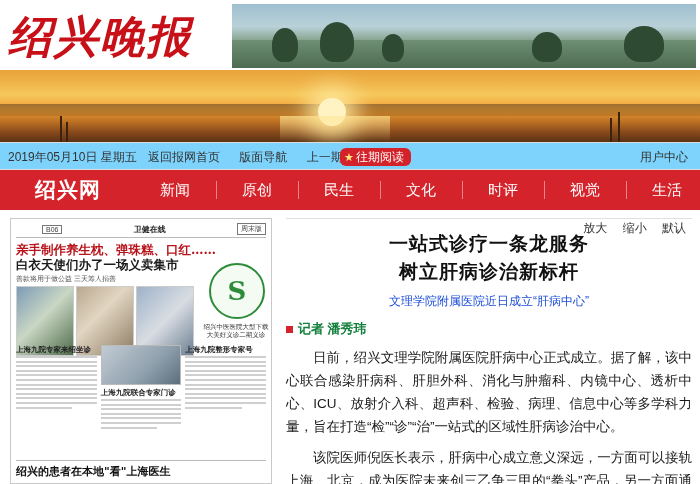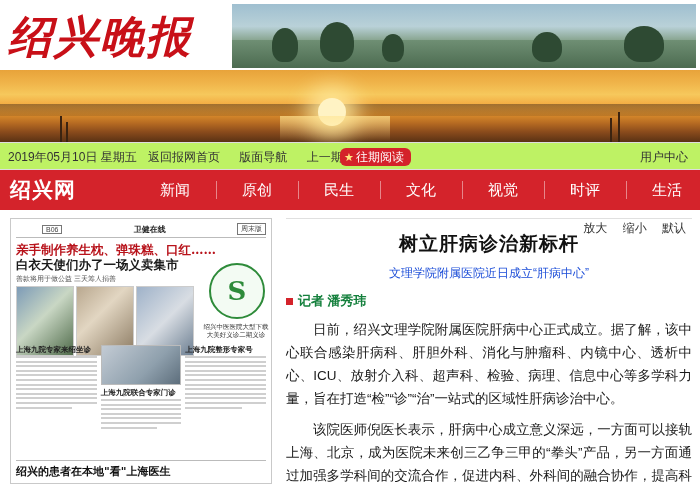--- a/index.html
+++ b/index.html
@@ -87,21 +87,21 @@
   .sunset .reed {
     position: absolute; bottom: 0; background: #3b2310; width: 2px;
   }
 
   
   .infobar {
     position: relative;
     height: 28px;
     border-top: 1px solid #ddd;
     border-bottom: 1px solid #ddd;
-    background: #bef264;
+    background: #7dd3fc;
     font-size: 12px;
     color: #333;
     line-height: 28px;
   }
   .infobar .date { position: absolute; left: 8px; top: 0; color: #333; }
   .infobar .links { position: absolute; left: 148px; top: 0; white-space: nowrap; }
   .infobar .links a {
     color: #333; text-decoration: none; margin-right: 16px; font-size: 12px;
   }
   .infobar .pastread {
@@ -118,20 +118,21 @@
   
   .nav {
     position: relative;
     height: 40px;
     background: #d4232b;
     color: #fff;
   }
   .nav .brand {
     position: absolute; left: 10px; top: 0;
     width: 116px; height: 32px; line-height: 40px;
+    text-align: center;
     font-family: "DejaVu Serif", serif;
     font-weight: bold;
     font-size: 21px;
     letter-spacing: 1px;
     color: #ffffff;
   }
   .nav .navitems {
     position: absolute; left: 134px; top: 0; right: 0; height: 40px;
     display: flex; align-items: center;
   }
@@ -336,22 +337,22 @@
     <div class="usercenter">用户中心</div>
   </div>
 
   <div class="nav">
     <div class="brand">绍兴网</div>
     <div class="navitems">
       <div class="navitem">新闻</div>
       <div class="navitem">原创</div>
       <div class="navitem">民生</div>
       <div class="navitem">文化</div>
+      <div class="navitem">时评</div>
       <div class="navitem">视觉</div>
-      <div class="navitem">时评</div>
       <div class="navitem">生活</div>
     </div>
   </div>
 
   <div class="content">
 
     <div class="paper-col">
       <div class="paper-inner">
         <div class="p-topline">
           <div class="boxed">B06</div>
@@ -427,20 +428,21 @@
     </div>
 
     <div class="article-col">
       <div class="art-tools">
         <span>放大</span>
         <span>缩小</span>
         <span>默认</span>
       </div>
       <div class="art-rule"></div>
 
+      <div class="art-title">一站式诊疗一条龙服务</div>
       <div class="art-title">树立肝病诊治新标杆</div>
       <div class="art-subtitle">文理学院附属医院近日成立“肝病中心”</div>
 
       <div class="art-byline">
         <span class="sq"></span><span>记者 潘秀玮</span>
       </div>
 
       <div class="art-p">日前，绍兴文理学院附属医院肝病中心正式成立。据了解，该中心联合感染肝病科、肝胆外科、消化与肿瘤科、内镜中心、透析中心、ICU、放射介入科、超声科、检验、病理、信息中心等多学科力量，旨在打造“检”“诊”“治”一站式的区域性肝病诊治中心。</div>
       <div class="art-p">该院医师倪医长表示，肝病中心成立意义深远，一方面可以接轨上海、北京，成为医院未来创三乙争三甲的“拳头”产品，另一方面通过加强多学科间的交流合作，促进内科、外科间的融合协作，提高科研能力、增加科研成果、服务更多肝癌患者。</div>
     </div>

